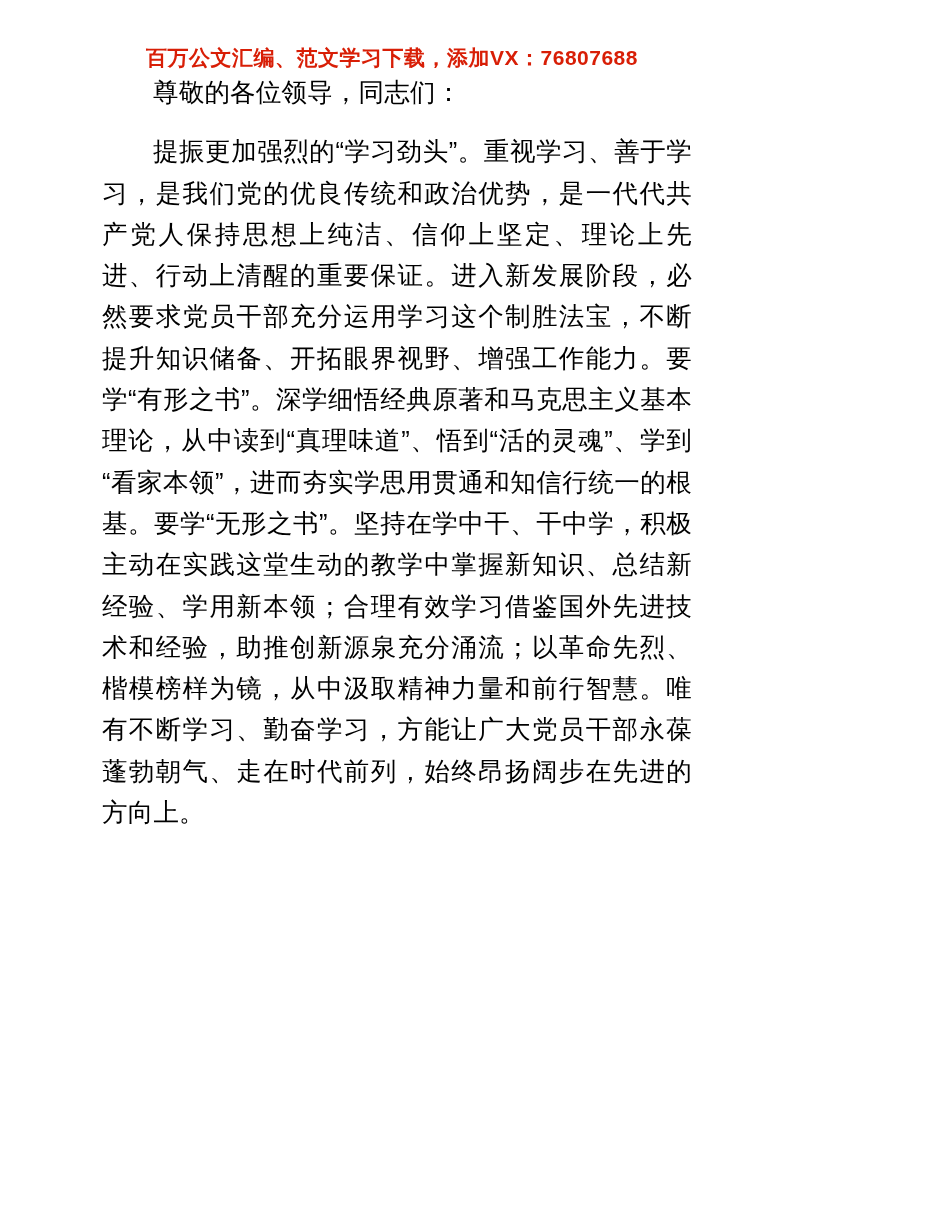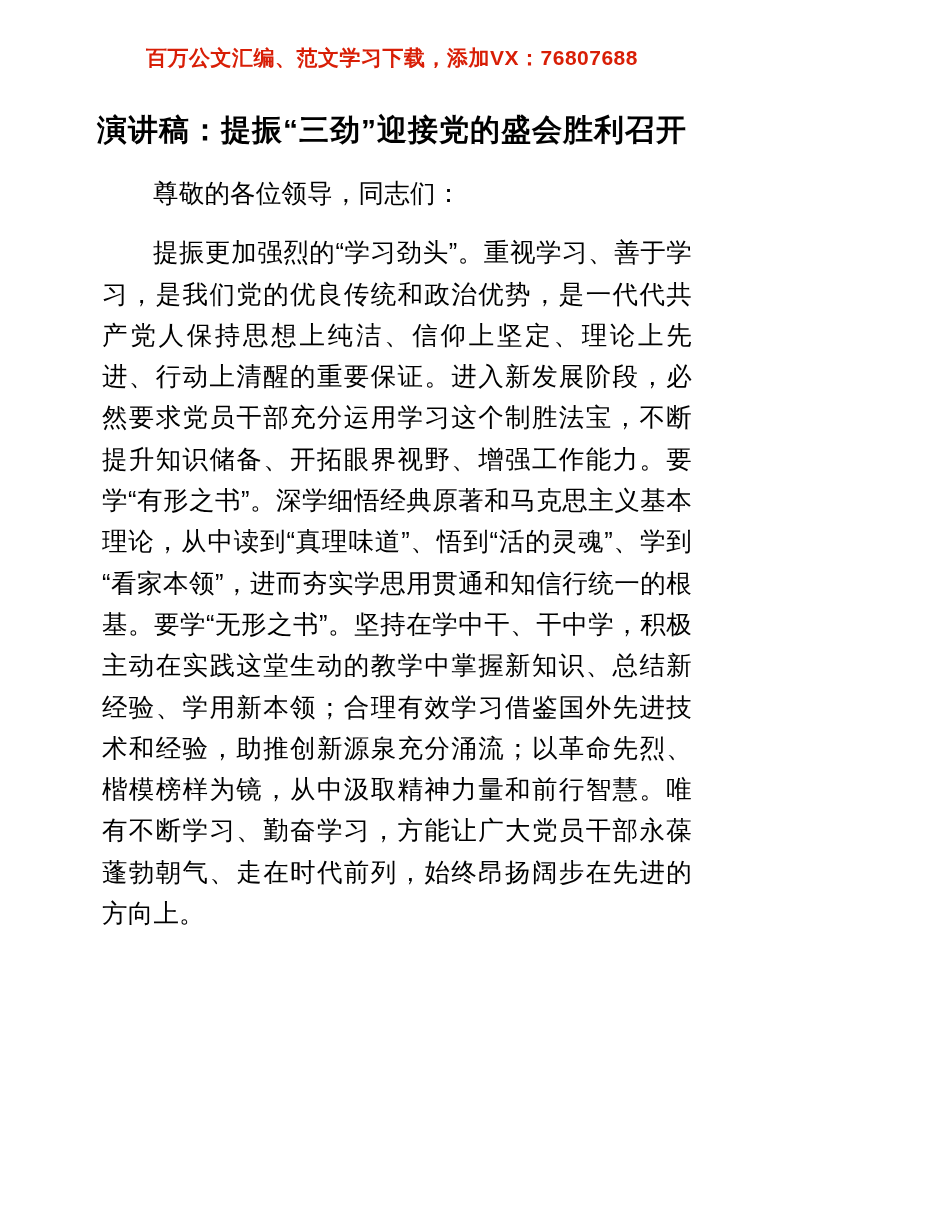--- a/index.html
+++ b/index.html
@@ -57,20 +57,19 @@
     margin-bottom: 18px;
   }
 </style>
 </head>
 <body>
 
 <div class="page">
 
   <div class="watermark">百万公文汇编、范文学习下载，添加VX：76807688</div>
 
-  <h1 class="doc-title">演讲稿：提振“三劲”迎接党的盛会胜利召开</h1>
 
   <p class="para salutation">尊敬的各位领导，同志们：</p>
 
 
   <p class="para">提振更加强烈的“学习劲头”。重视学习、善于学习，是我们党的优良传统和政治优势，是一代代共产党人保持思想上纯洁、信仰上坚定、理论上先进、行动上清醒的重要保证。进入新发展阶段，必然要求党员干部充分运用学习这个制胜法宝，不断提升知识储备、开拓眼界视野、增强工作能力。要学“有形之书”。深学细悟经典原著和马克思主义基本理论，从中读到“真理味道”、悟到“活的灵魂”、学到“看家本领”，进而夯实学思用贯通和知信行统一的根基。要学“无形之书”。坚持在学中干、干中学，积极主动在实践这堂生动的教学中掌握新知识、总结新经验、学用新本领；合理有效学习借鉴国外先进技术和经验，助推创新源泉充分涌流；以革命先烈、楷模榜样为镜，从中汲取精神力量和前行智慧。唯有不断学习、勤奋学习，方能让广大党员干部永葆蓬勃朝气、走在时代前列，始终昂扬阔步在先进的方向上。</p>
 
 </div>
 
 </body></html>

